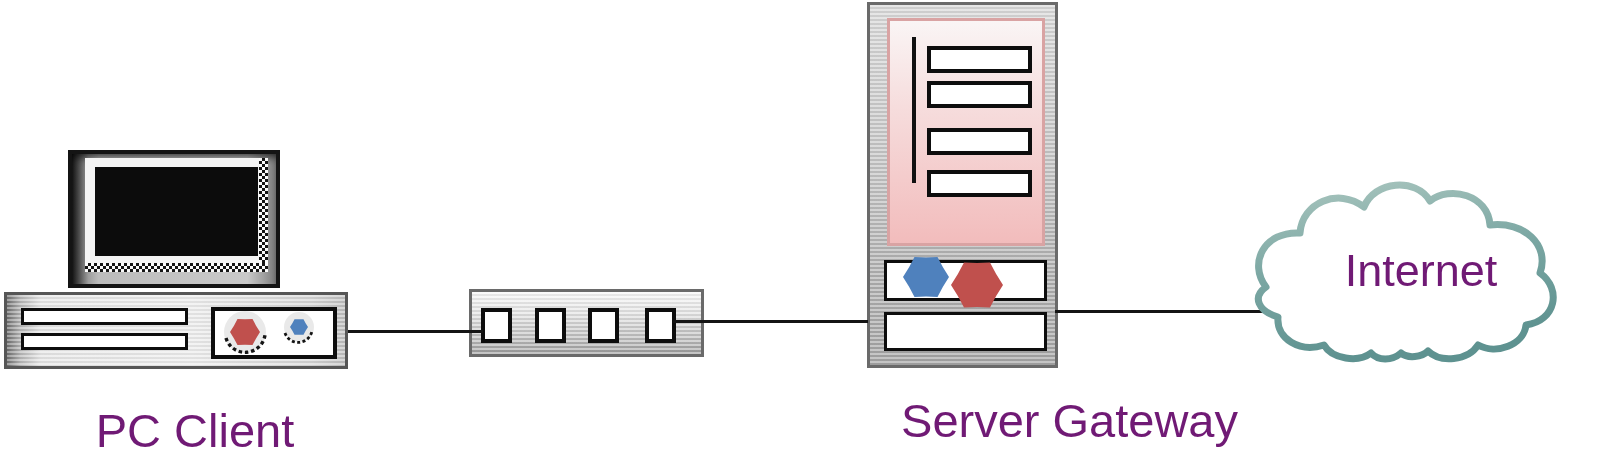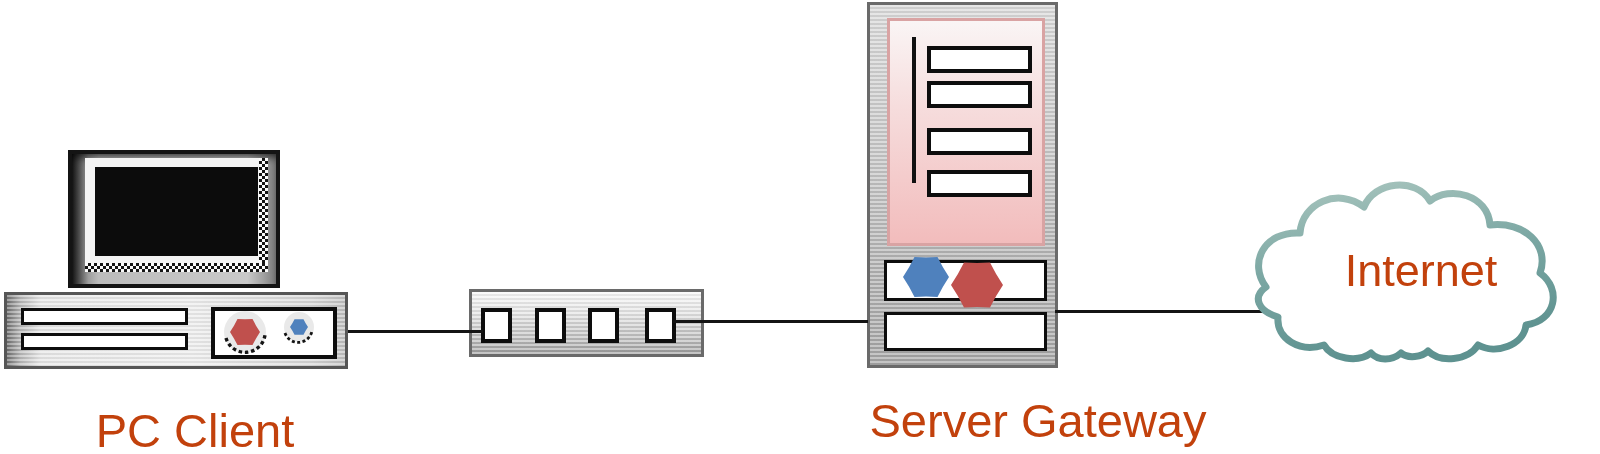--- a/index.html
+++ b/index.html
@@ -73,24 +73,24 @@
   
   .net-line { height:3px; background:#141414; }
   .line1 { left:348px; top:330px; width:135px; }
   .line2 { left:673px; top:320px; width:195px; }
   .line3 { left:1055px; top:310px; width:215px; }
 
   
   .cloud-svg { left:1238px; top:166px; width:332px; height:206px; }
 
   
-  .node-label { text-align:center; font-size:47px; line-height:1.05; color:#c2410c; white-space:nowrap; }
+  .node-label { text-align:center; font-size:47px; line-height:1.05; color:#701a75; white-space:nowrap; }
   .lbl-pc { left:0; top:406px; width:366px;padding-left:24px; }
   .lbl-switch { left:325px; top:396px; width:400px; }
-  .lbl-server { left:838px; top:396px; width:400px; }
+  .lbl-server { left:838px; top:396px; width:400px;text-align:right; }
   .lbl-internet { left:1316px; top:247px; width:210px; font-size:45px; }
 </style>
 </head>
 <body>
 
 <div id="stage">
 
   <svg width="0" height="0" style="position:absolute">
     <defs>
       <path id="blob" d="M1 0 L0.736 0.425 L0.5 0.866 L0 0.85 L-0.5 0.866 L-0.736 0.425 L-1 0 L-0.736 -0.425 L-0.5 -0.866 L0 -0.85 L0.5 -0.866 L0.736 -0.425 Z"></path>

